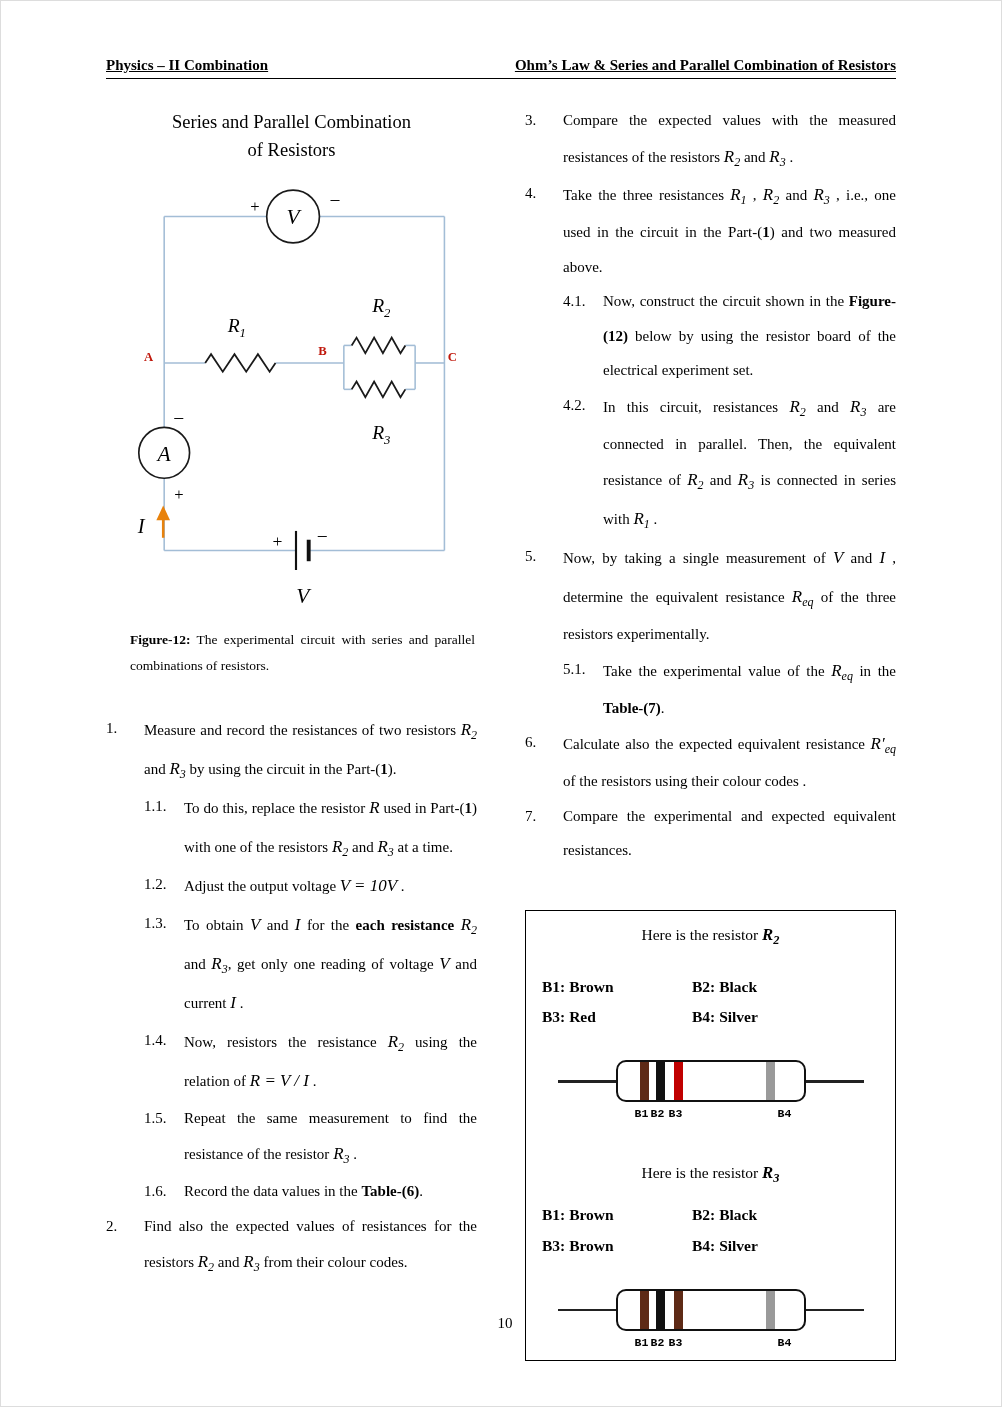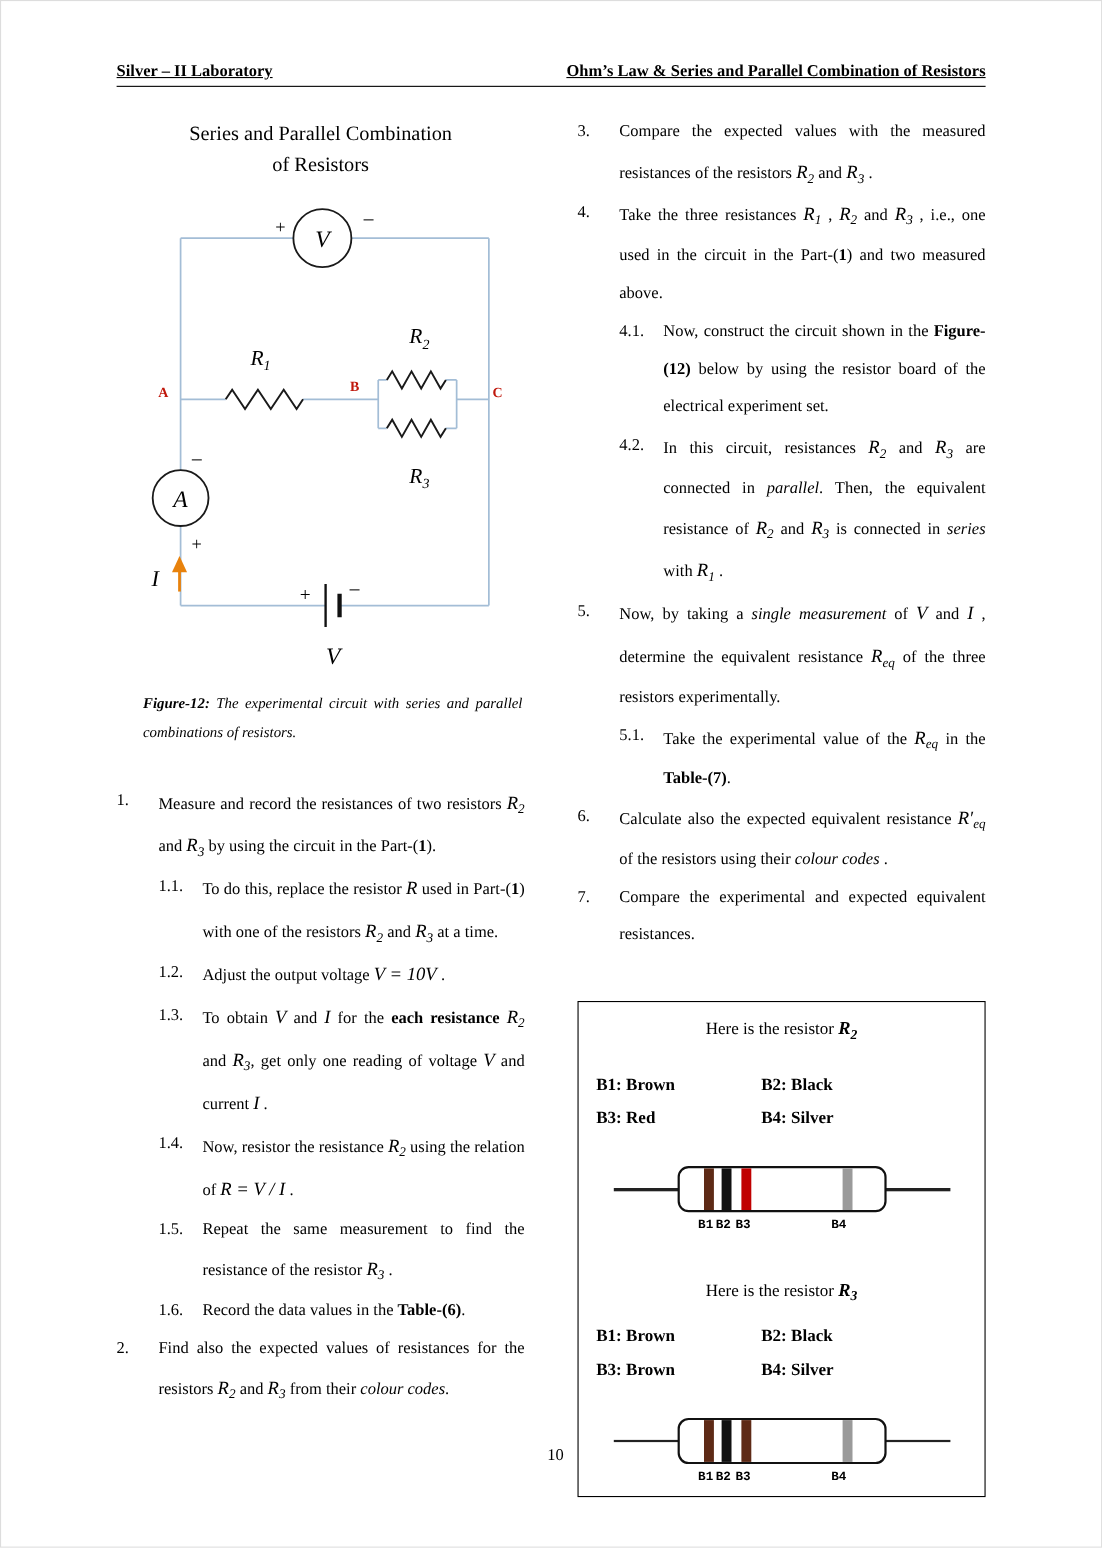--- a/index.html
+++ b/index.html
@@ -8,30 +8,30 @@
   .page { width:1002px; height:1407px; background:#fff; margin:0 auto; position:relative;
           padding:56px 105px 0; overflow:hidden; border:1px solid #ddd; }
   .hdr { display:flex; justify-content:space-between; align-items:baseline;
          border-bottom:1.5px solid #000; padding-bottom:4px; font-weight:bold; font-size:15px; }
   .hdr span { text-decoration:underline; }
   .cols { display:flex; gap:48px; margin-top:22px; }
   .col { flex:1; min-width:0; }
   .title { font-size:18.5px; text-align:center; margin-top:8px; line-height:1.5; font-weight:normal; }
   .fig { margin-top:24px; }
   .fig svg { display:block; margin-left:24px; }
-  .figcap { font-size:13.5px; margin:8px 2px 0 24px; text-align:justify; line-height:1.95;font-style:italic; }
+  .figcap { font-size:13.5px; margin:8px 2px 0 24px; text-align:justify; line-height:1.95; }
   .items { margin-top:32px; }
   .items-r { margin-top:2px; }
   .item { display:flex; font-size:15px; line-height:2.3; text-align:justify; }
   .item .num { flex:0 0 38px; }
   .item.lvl1 { padding-left:38px; }
   .item.lvl1 .num { flex:0 0 40px; }
   .item .txt { flex:1; min-width:0; }
   .s-b { font-weight:bold; }
-  .s-i { font-style:italic; }
+  .s-i { }
   .s-m { font-style:italic; font-size:1.13em; }
   .s-mb { font-style:italic; font-weight:bold; font-size:1.08em; }
   sub { font-size:0.72em; }
   sub.s-m, sub.s-mb { font-size:0.8em; font-style:italic; }
   svg text { font-family:"Liberation Serif", serif; }
   .it { font-style:italic; }
   .nodelbl { font-family:"Liberation Sans", sans-serif; font-weight:bold; }
   .rbox { border:1.2px solid #000; margin-top:42px; padding:14px 12px 8px; }
   .rtitle { text-align:center; font-size:15.5px; }
   .rtitle.second { margin-top:40px; }
@@ -40,30 +40,30 @@
   .codes.second { margin-top:14px; }
   .resistor { position:relative; width:306px; height:42px; margin:28px auto 0; }
   .resistor .lead { position:absolute; left:0; right:0; top:50%; height:2.5px; margin-top:-1.25px; background:#222; }
   .resistor .rbody { position:absolute; left:58px; width:190px; top:0; bottom:0;
                      background:#fff; border:2px solid #111; border-radius:10px; overflow:hidden; }
   .band { position:absolute; top:0; bottom:0; width:9px; }
   .band.p1 { left:22px; } .band.p2 { left:38px; } .band.p3 { left:56px; } .band.p4 { left:148px; }
   .bandlabels { position:relative; width:306px; margin:5px auto 0; height:16px;
                 font-family:Liberation Mono, monospace; font-weight:bold; font-size:11.5px; }
   .bandlabels span { position:absolute; width:22px; text-align:center; }
-  .bl1 { left:73px; } .bl2 { left:89px; } .bl3 { left:107px; } .bl4 { left:194px; }
+  .bl1 { left:73px; } .bl2 { left:89px; } .bl3 { left:107px; } .bl4 { left:216px; }
   .pageno { position:absolute; bottom:74px; left:8px; right:0; text-align:center; font-size:15px; }
 </style>
 </head>
 <body>
 
 <div class="page">
 
   <div class="hdr">
-    <span>Silver – II Laboratory</span>
+    <span>Physics – II Combination</span>
     <span>Ohm’s Law &amp; Series and Parallel Combination of Resistors</span>
   </div>
 
   <div class="cols">
 
     <div class="col">
       <div class="title">
         <span>Series and Parallel Combination</span><br>
         <span>of Resistors</span>
       </div>
@@ -150,21 +150,21 @@
         <div class="item lvl1">
           <span class="num">1.2.</span>
           <span class="txt"><span>Adjust the output voltage </span><span class="s-m">V = 10V</span><span> .</span></span>
         </div>
         <div class="item lvl1">
           <span class="num">1.3.</span>
           <span class="txt"><span>To obtain </span><span class="s-m">V</span><span> and </span><span class="s-m">I</span><span> for the </span><span class="s-b">each resistance</span><span> </span><span class="s-m">R</span><sub class="s-m">2</sub><span> and </span><span class="s-m">R</span><sub class="s-m">3</sub><span>, get only one reading of voltage </span><span class="s-m">V</span><span> and current </span><span class="s-m">I</span><span> .</span></span>
         </div>
         <div class="item lvl1">
           <span class="num">1.4.</span>
-          <span class="txt"><span>Now, resistor the resistance </span><span class="s-m">R</span><sub class="s-m">2</sub><span> using the relation of </span><span class="s-m">R = V / I</span><span> .</span></span>
+          <span class="txt"><span>Now, resistors the resistance </span><span class="s-m">R</span><sub class="s-m">2</sub><span> using the relation of </span><span class="s-m">R = V / I</span><span> .</span></span>
         </div>
         <div class="item lvl1">
           <span class="num">1.5.</span>
           <span class="txt"><span>Repeat the same measurement to find the resistance of the resistor </span><span class="s-m">R</span><sub class="s-m">3</sub><span> .</span></span>
         </div>
         <div class="item lvl1">
           <span class="num">1.6.</span>
           <span class="txt"><span>Record the data values in the </span><span class="s-b">Table-(6)</span><span>.</span></span>
         </div>
         <div class="item lvl0">

